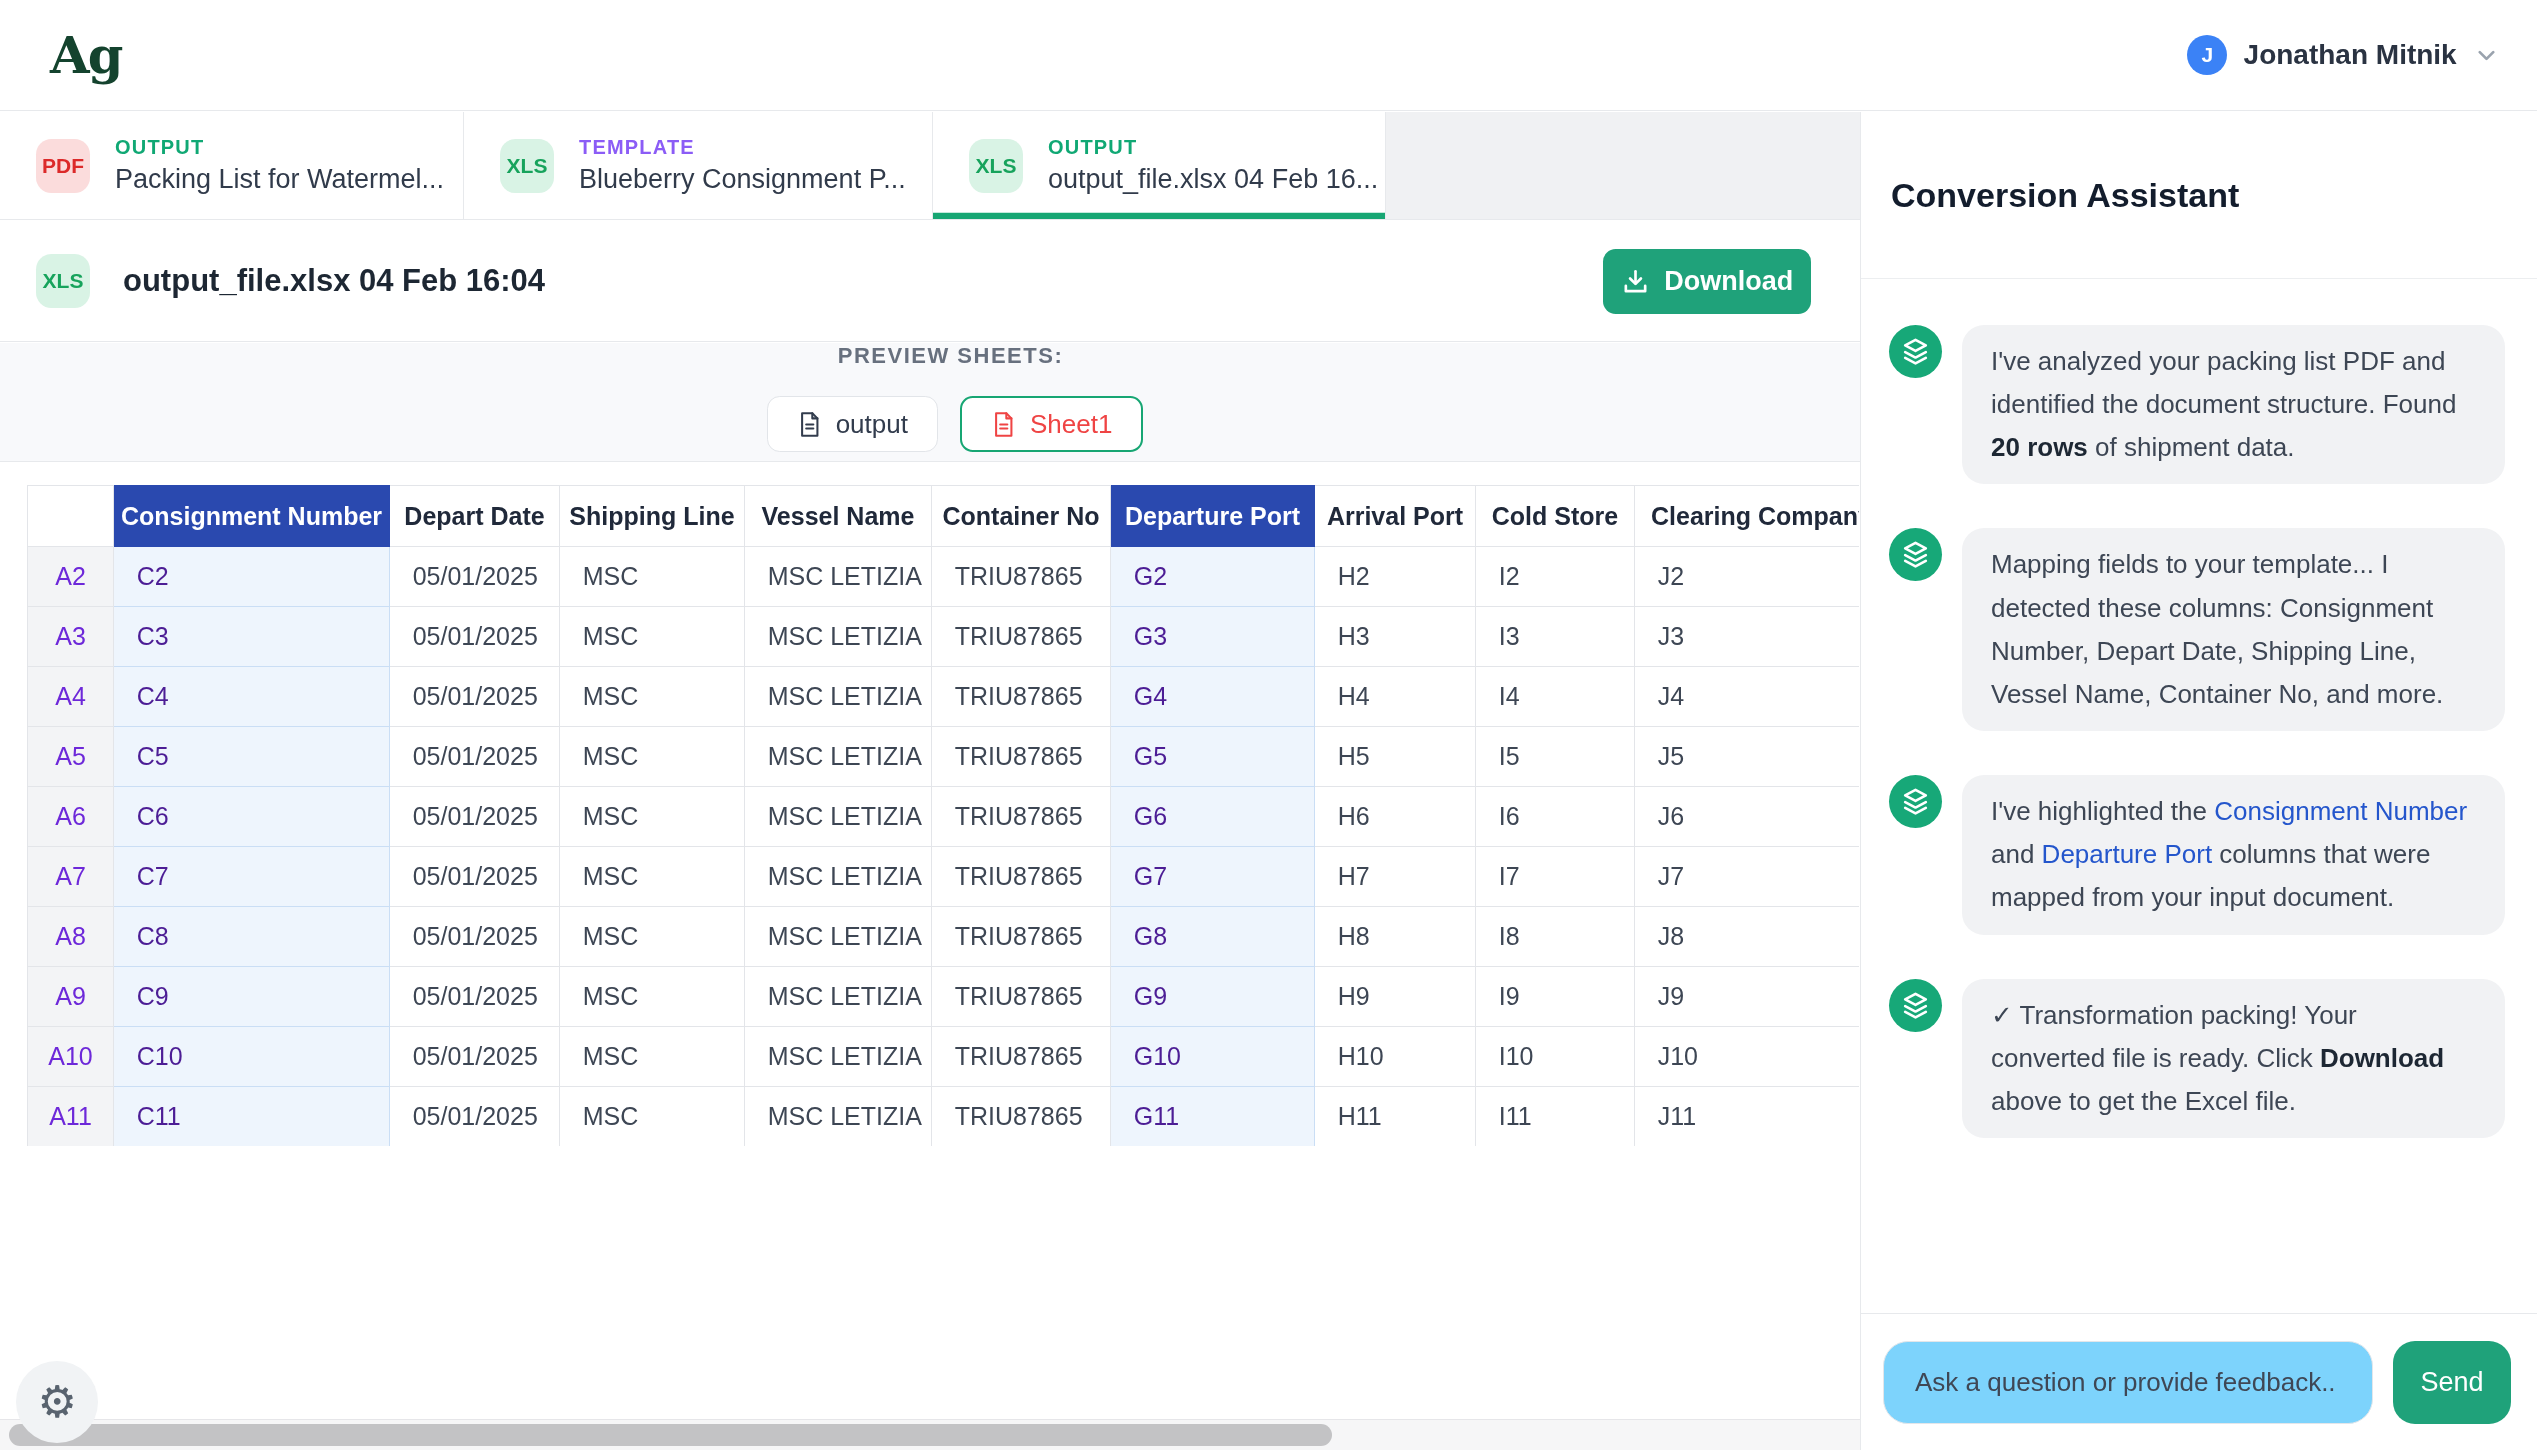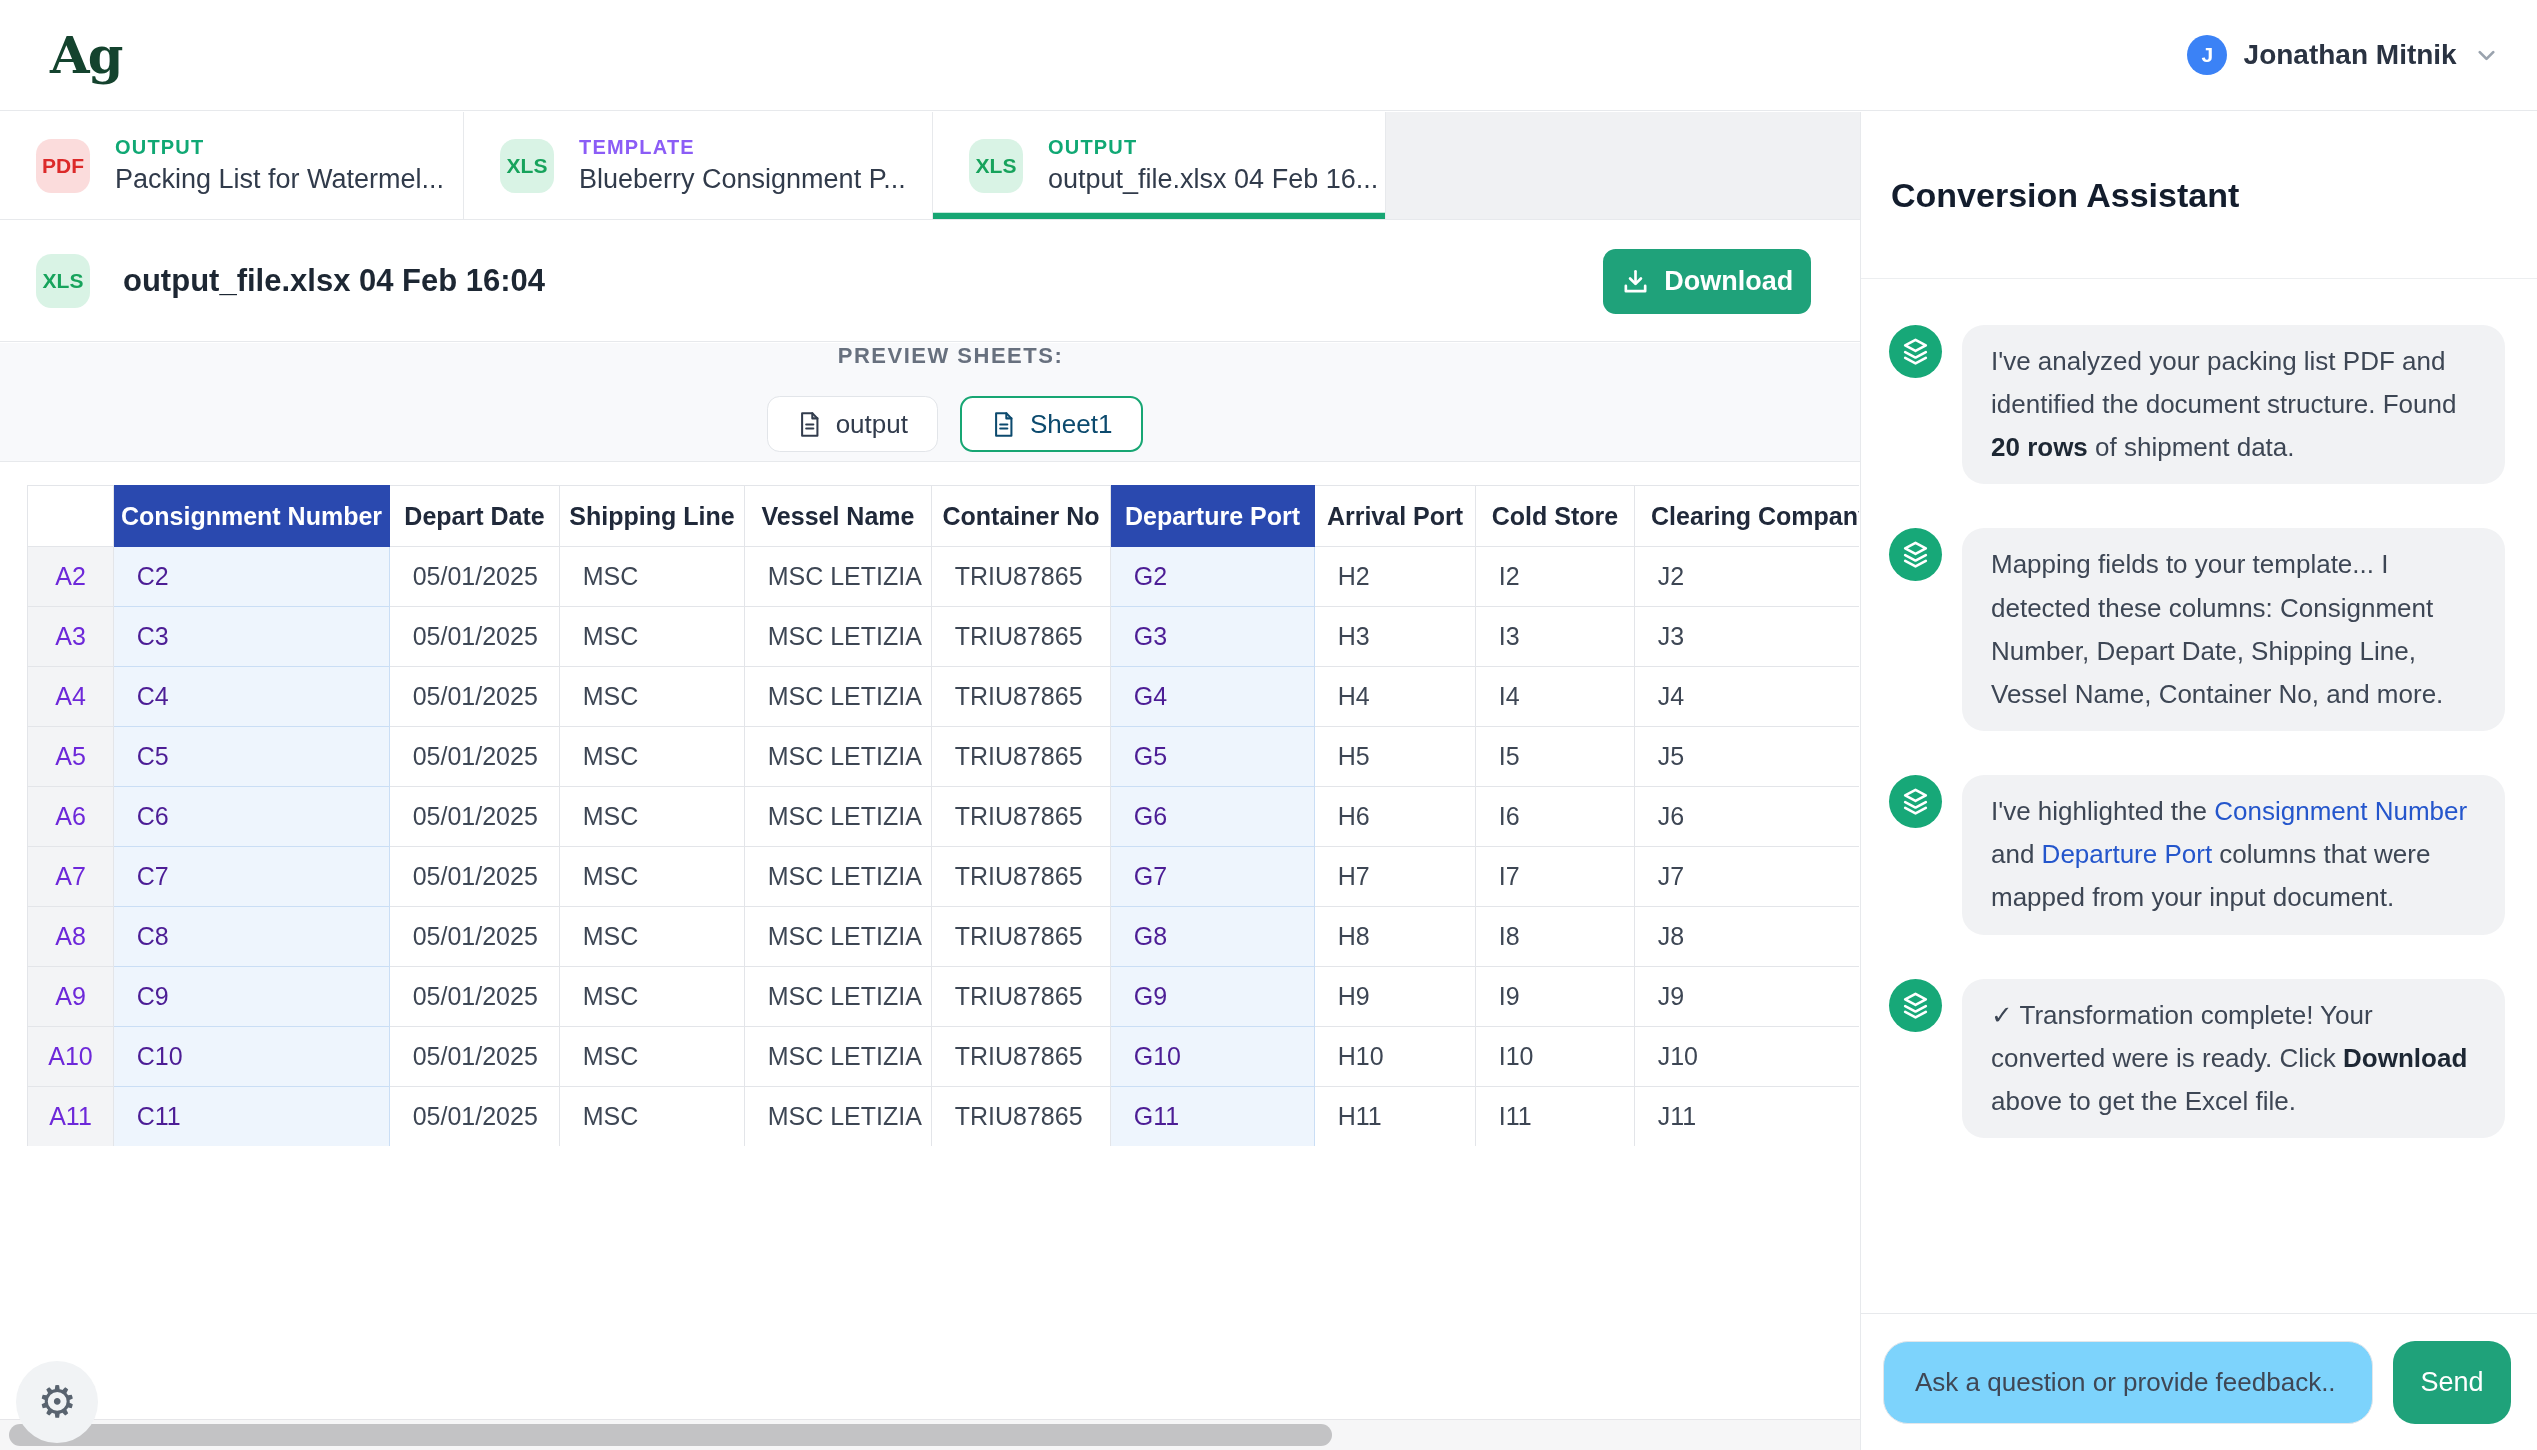--- a/index.html
+++ b/index.html
@@ -47,21 +47,21 @@
   .download-btn svg { width:29px; height:29px; }
 
   
   .previewbar { position:absolute; left:0; top:343px; width:1860px; height:119px; background:#f8f9fb;
     border-bottom:0.9px solid #e7e9ec; display:flex; align-items:center; padding-left:50px; gap:27px;flex-direction:column; }
   .preview-label { font-size:22px; font-weight:700; letter-spacing:1.5px; color:#67707e; margin-right:9px; }
   .sheet-btn { height:56px; padding:0 29px; border-radius:12.7px; background:#fff;
     border:1.4px solid #e2e5e9; color:#323c4d; font-family:inherit; font-size:26px; font-weight:500;
     display:flex; align-items:center; gap:14.5px; cursor:pointer; }
   .sheet-btn svg { width:24.5px; height:27px; }
-  .sheet-btn.active { border:2.3px solid #17a673; color:#0c4a6e; }
+  .sheet-btn.active { border:2.3px solid #17a673; color:#ef4444; }
 
   
   .tablewrap { position:absolute; left:27px; top:485px; width:1832px; height:661px; overflow:hidden; }
   table { border-collapse:collapse; table-layout:fixed; width:1861px; }
   th, td { border:0.9px solid #e3e5e9; font-size:25px; height:60px; overflow:hidden; white-space:nowrap; }
   thead th { height:61px; font-weight:700; color:#20293a; background:#fff; text-align:center; }
   thead th.hl { background:#2a49af; color:#fff; border-color:#2a49af; }
   tbody th.rowlabel { background:#f3f4f6; color:#6d28d9; font-weight:400; text-align:center; }
   td { color:#3d4654; background:#fff; text-align:left; padding-left:22.7px; }
   td.hl { background:#eef5fd; color:#4c1d95; border-color:#cadef5; }
@@ -373,21 +373,21 @@
     <div class="bubble"><span>I've highlighted the </span><a href="#">Consignment Number</a><span> and </span><a href="#">Departure Port</a><span> columns that were mapped from your input document.</span></div>
   </div>
       <div class="msg">
     <div class="msg-avatar">
       <svg viewBox="0 0 24 24" fill="none" stroke="#ffffff" stroke-width="2" stroke-linejoin="round" stroke-linecap="round">
         <path d="M12 3l8 4.3-8 4.3-8-4.3z"></path>
         <path d="M4 12.4l8 4.3 8-4.3"></path>
         <path d="M4 16.9l8 4.3 8-4.3"></path>
       </svg>
     </div>
-    <div class="bubble"><span>✓ Transformation complete! Your converted were is ready. Click </span><b>Download</b><span> above to get the Excel file.</span></div>
+    <div class="bubble"><span>✓ Transformation packing! Your converted file is ready. Click </span><b>Download</b><span> above to get the Excel file.</span></div>
   </div>
     </div>
   <div class="panel-input">
     <input class="chat-input" type="text" placeholder="Ask a question or provide feedback.." style="">
     <button class="send-btn">Send</button>
   </div>
 </aside>
 
 <button class="gear-btn">
   <span class="gear-glyph">⚙</span>

